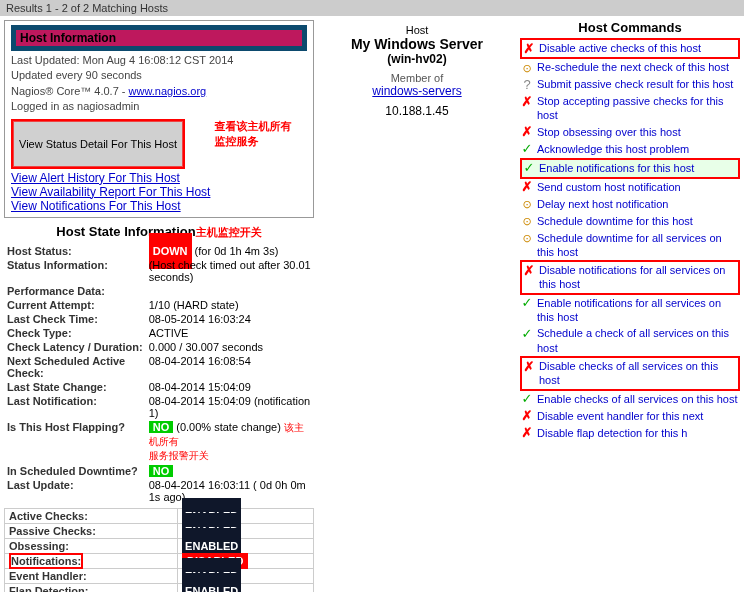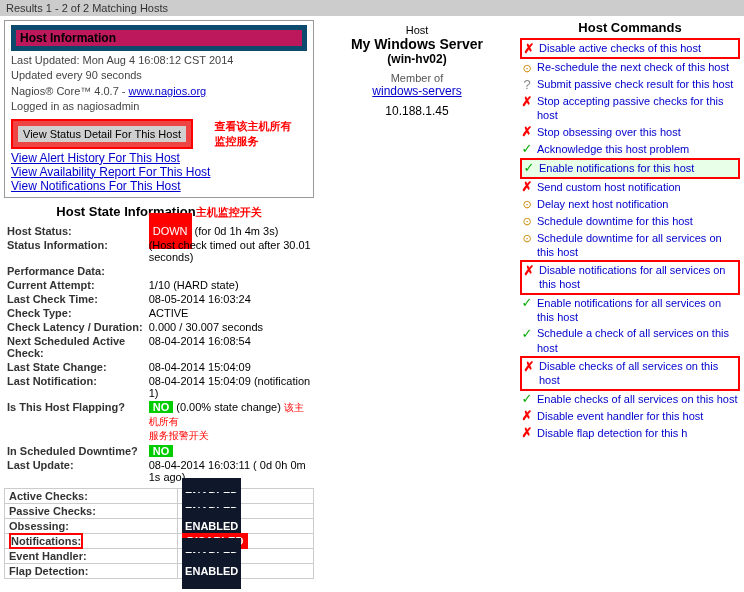--- a/index.html
+++ b/index.html
@@ -39,22 +39,22 @@
       margin-bottom: 6px;
     }
     .host-info-box .small-text {
       font-size: 11px;
       color: #444;
       line-height: 1.4;
     }
     .link-blue { color: #00c; text-decoration: underline; cursor: pointer; }
     .btn-view {
       background: #d0d0d0;
-      border: 5px solid #ef4444;
-      padding: 2px 5px;
+      border: 1px solid #ef4444;
+      padding: 16px 5px;
       font-size: 11px;
       cursor: pointer;
       color: #000;
       white-space: nowrap;
     }
     
     .host-center {
       text-align: center;
       padding: 4px;
     }
@@ -88,21 +88,21 @@
     }
     .state-table .label-col {
       font-weight: bold;
       white-space: nowrap;
       color: #333;
       width: 140px;
     }
     .badge-down {
       background: #f00;
       color: #fff;
-      font-weight: normal;
+      font-weight: bold;
       padding: 12px 4px;
       font-size: 11px;
     }
     .badge-no {
       background: #0c0;
       color: #fff;
       font-weight: bold;
       padding: 0 4px;
       font-size: 11px;
     }
@@ -414,21 +414,21 @@
       <li style="border: 2px solid #f00;">
         <span class="cmd-icon x-red">✗</span>
         <a class="cmd-link">Disable checks of all services on this host</a>
       </li>
       <li>
         <span class="cmd-icon check-green">✓</span>
         <a class="cmd-link">Enable checks of all services on this host</a>
       </li>
       <li>
         <span class="cmd-icon x-red">✗</span>
-        <a class="cmd-link">Disable event handler for this host</a>
+        <a class="cmd-link">Disable event handler for this next</a>
       </li>
       <li>
         <span class="cmd-icon x-red">✗</span>
         <a class="cmd-link">Disable flap detection for this h</a>
       </li>
     </ul>
   </div>
 </div>
 
 </body></html>

